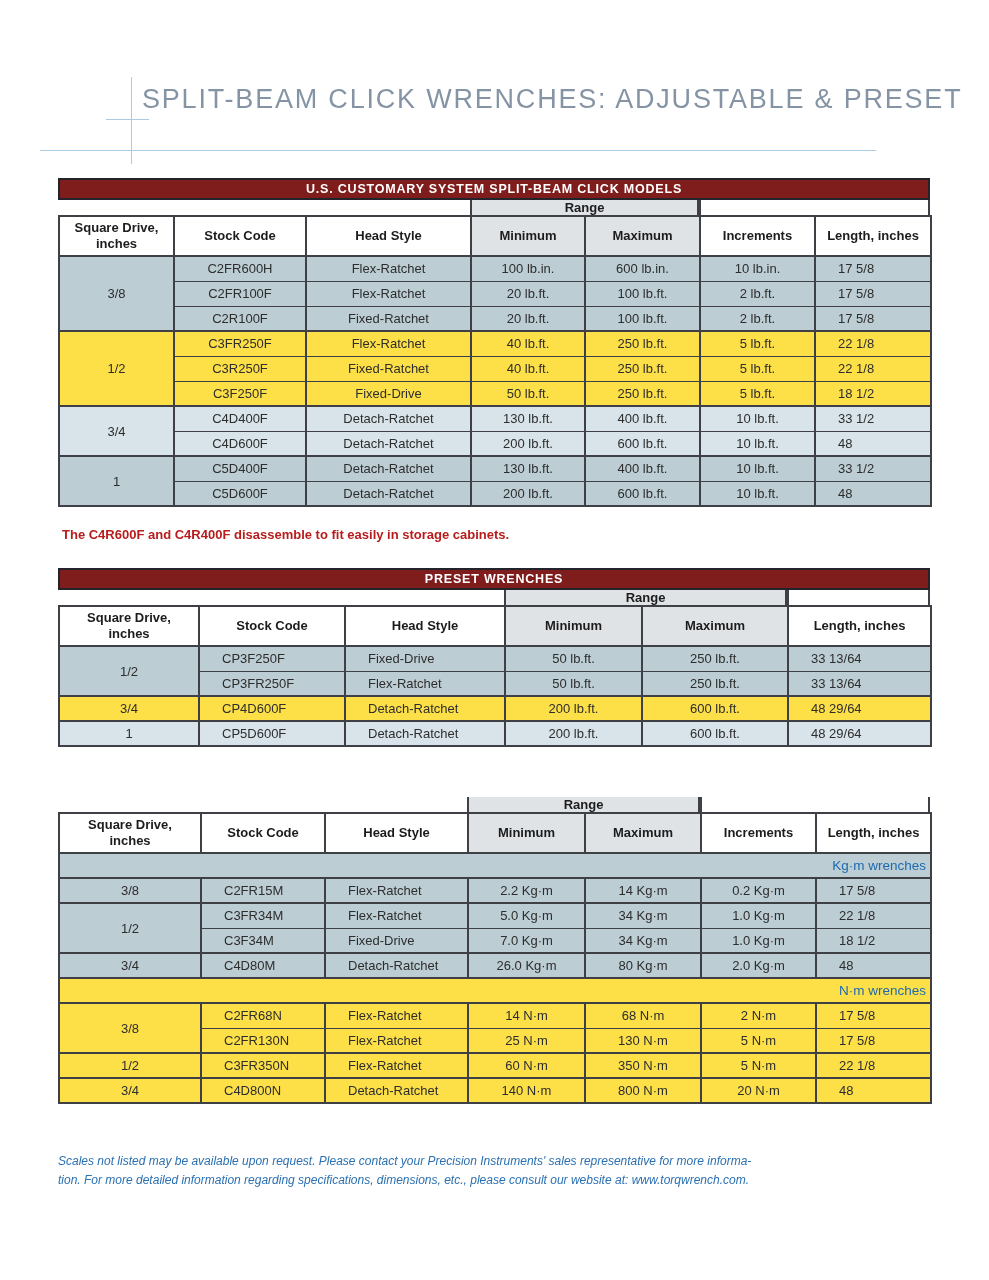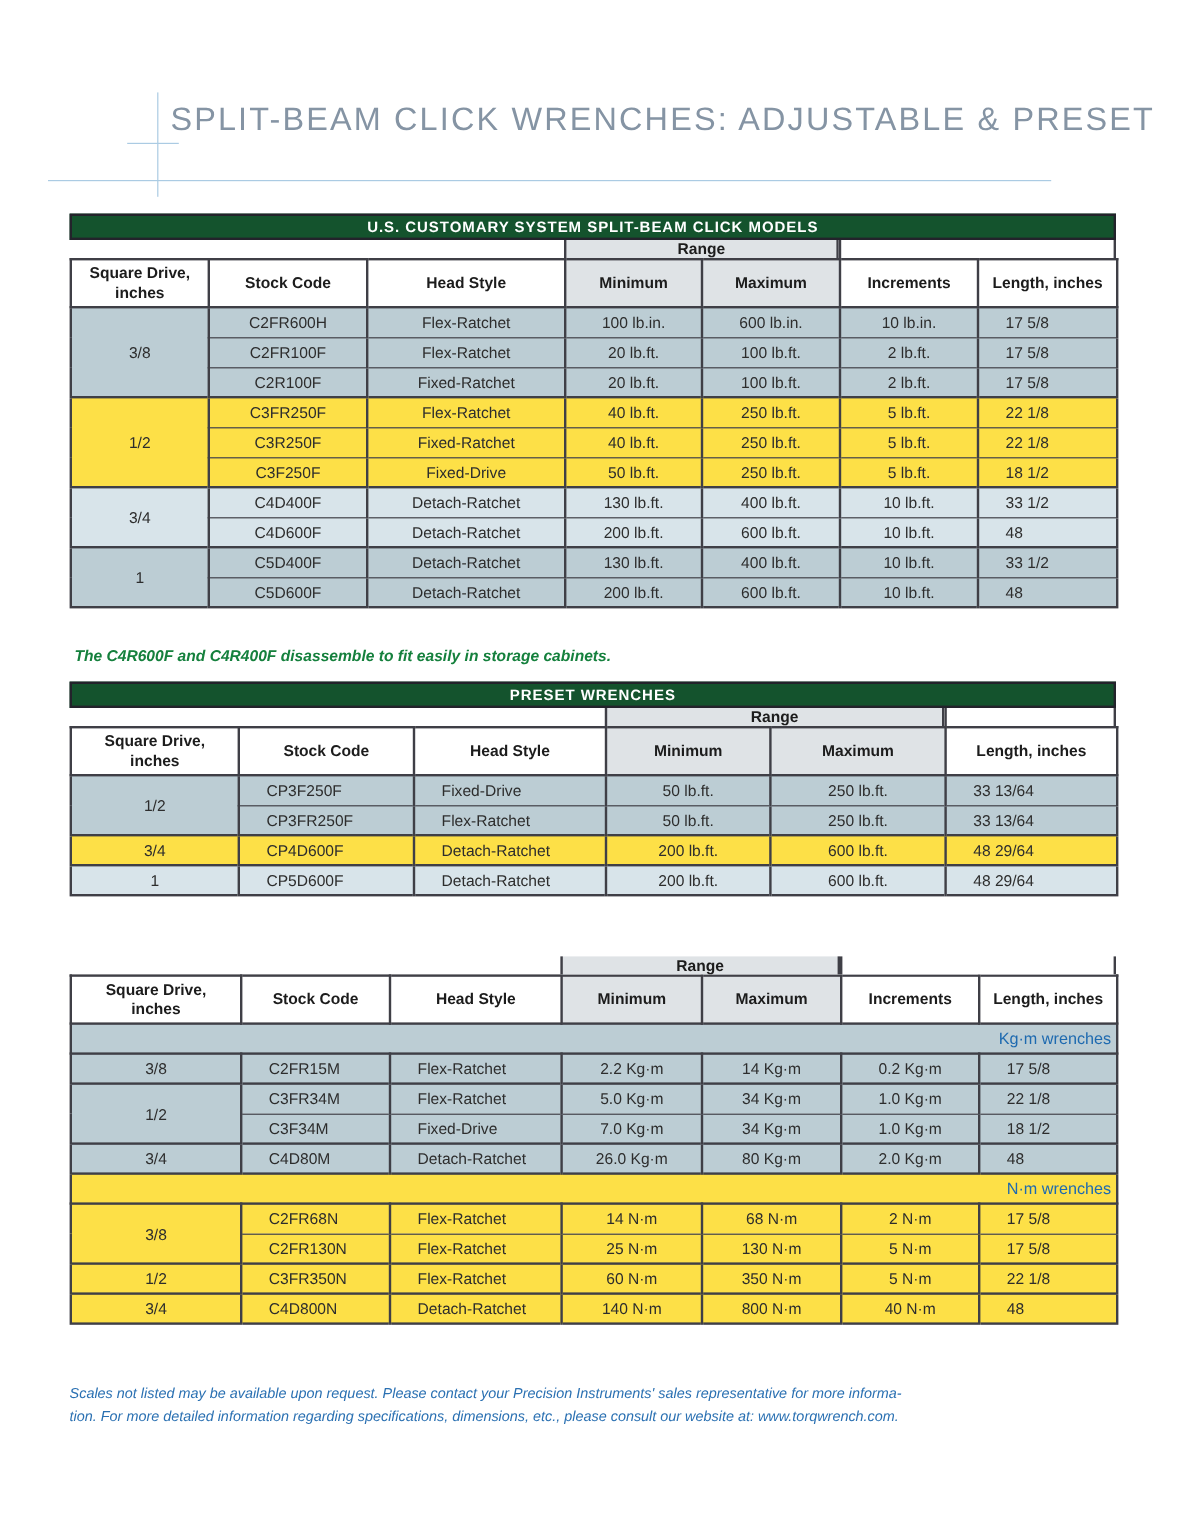--- a/index.html
+++ b/index.html
@@ -6,21 +6,21 @@
   body{width:989px;height:1280px;position:relative;overflow:hidden;
        font-family:"Liberation Sans",sans-serif;}
   
   .vline{position:absolute;background:#abcbe3;width:1px;}
   .hline{position:absolute;background:#abcbe3;height:1px;}
   
   .page-title{position:absolute;left:142px;top:84px;font-size:27px;
       color:#8594a4;letter-spacing:1.8px;white-space:nowrap;font-weight:400;}
   
   .table-block{position:absolute;left:58px;width:872px;}
-  .banner{box-sizing:border-box;height:22px;background:#14532d;
+  .banner{box-sizing:border-box;height:22px;background:#7f1d1d;
       border:2px solid #23232b;color:#fff;font-size:12.5px;font-weight:700;
       letter-spacing:.8px;display:flex;align-items:center;justify-content:center;}
   .range-band{position:relative;height:15px;}
   .range-cell,.trail-cell{position:absolute;top:0;bottom:0;box-sizing:border-box;
       border:2px solid #3f3f46;border-top:none;border-bottom:none;background:#fff;}
   .range-cell{background:#dfe3e6;display:flex;align-items:center;justify-content:center;
       font-size:13px;font-weight:700;color:#1c1c1c;}
   table{border-collapse:collapse;table-layout:fixed;width:872px;
       border:2px solid #3f3f46;}
   th{box-sizing:border-box;height:40px;border:2px solid #3f3f46;background:#fff;
@@ -31,22 +31,22 @@
       border-left-width:2px;border-right-width:2px;
       font-size:13px;color:#2d2d2d;text-align:center;padding:0 4px;}
   tr.group-start td{border-top-width:2px;}
   td.align-left{text-align:left;padding-left:22px;}
   td.section-td{border:2px solid #3f3f46;text-align:right;padding-left:8px;
       color:#1e6ab0;font-size:13.5px;}
   .shade-dark{background:#bccdd4;}
   .shade-light{background:#fde047;}
   .shade-medium{background:#d8e4ea;}
   
-  .footnote{position:absolute;left:62px;top:539px;font-size:13px;font-style:italic;
-      font-weight:700;color:#15803d;}
+  .footnote{position:absolute;left:62px;top:527px;font-size:13px;
+      font-weight:700;color:#b91c1c;}
   .footer{position:absolute;left:58px;top:1152px;width:876px;font-size:12px;
       font-style:italic;color:#2a70b2;line-height:1.55;}
   .footer .link{font-weight:400;}
 </style>
 </head>
 <body>
 
 <div class="vline" style="left:131px;top:77px;height:87px;"></div>
 <div class="hline" style="left:106px;top:119px;width:43px;"></div>
 <div class="hline" style="left:40px;top:150px;width:836px;"></div>
@@ -325,21 +325,21 @@
             <td class="shade-light">350 N·m</td>
             <td class="shade-light">5 N·m</td>
             <td class="shade-light align-left">22 1/8</td>
           </tr>
           <tr class="group-start">
             <td rowspan="1" class="shade-light">3/4</td>
             <td class="shade-light align-left">C4D800N</td>
             <td class="shade-light align-left">Detach-Ratchet</td>
             <td class="shade-light">140 N·m</td>
             <td class="shade-light">800 N·m</td>
-            <td class="shade-light">40 N·m</td>
+            <td class="shade-light">20 N·m</td>
             <td class="shade-light align-left">48</td>
           </tr>
         </tbody>
       </table>
     </div>
   </div>
 
 <div class="footnote">The C4R600F and C4R400F disassemble to fit easily in storage cabinets.</div>
 
 <div class="footer">

